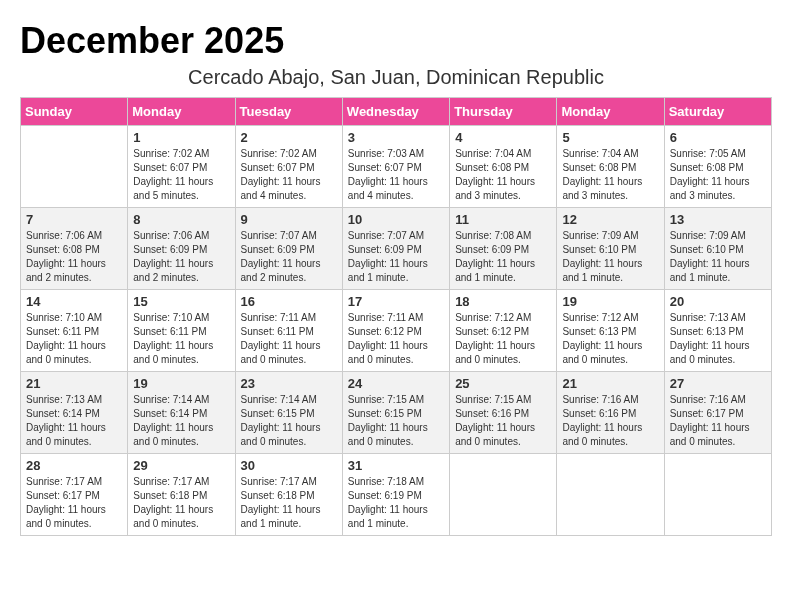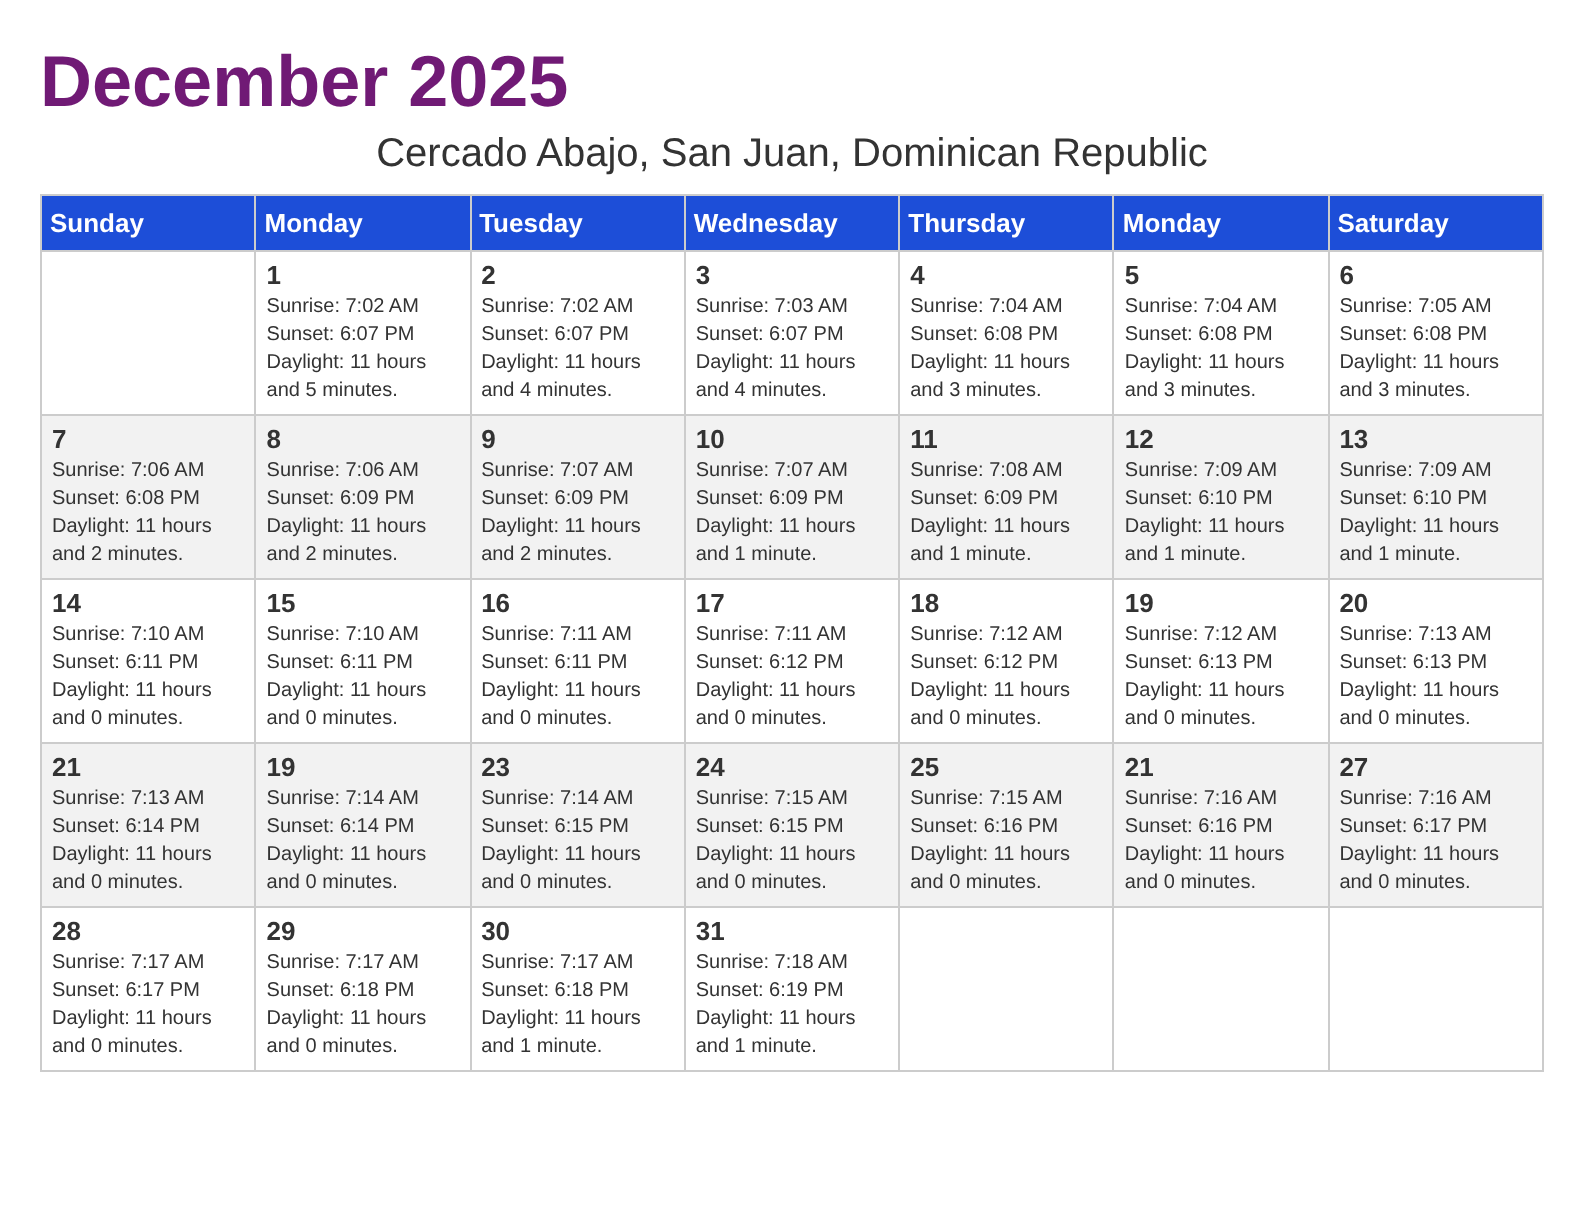--- a/index.html
+++ b/index.html
@@ -17,35 +17,35 @@
       margin-bottom: 4px;
     }
     .logo {
       display: flex;
       flex-direction: column;
       align-items: flex-start;
     }
     .month-title {
       font-size: 36px;
       font-weight: bold;
-      color: #701a75;
+      color: #000000;
       text-align: right;
     }
     .subtitle {
       font-size: 20px;
       color: #333;
       text-align: center;
       margin-bottom: 8px;
     }
     .calendar {
       width: 100%;
       border-collapse: collapse;
     }
     .calendar th {
-      background-color: #1d4ed8;
+      background-color: #ec4899;
       color: #fff;
       font-size: 13px;
       font-weight: bold;
       padding: 6px 4px;
       text-align: left;
       border: 1px solid #ccc;
     }
     .calendar td {
       vertical-align: top;
       border: 1px solid #ccc;

